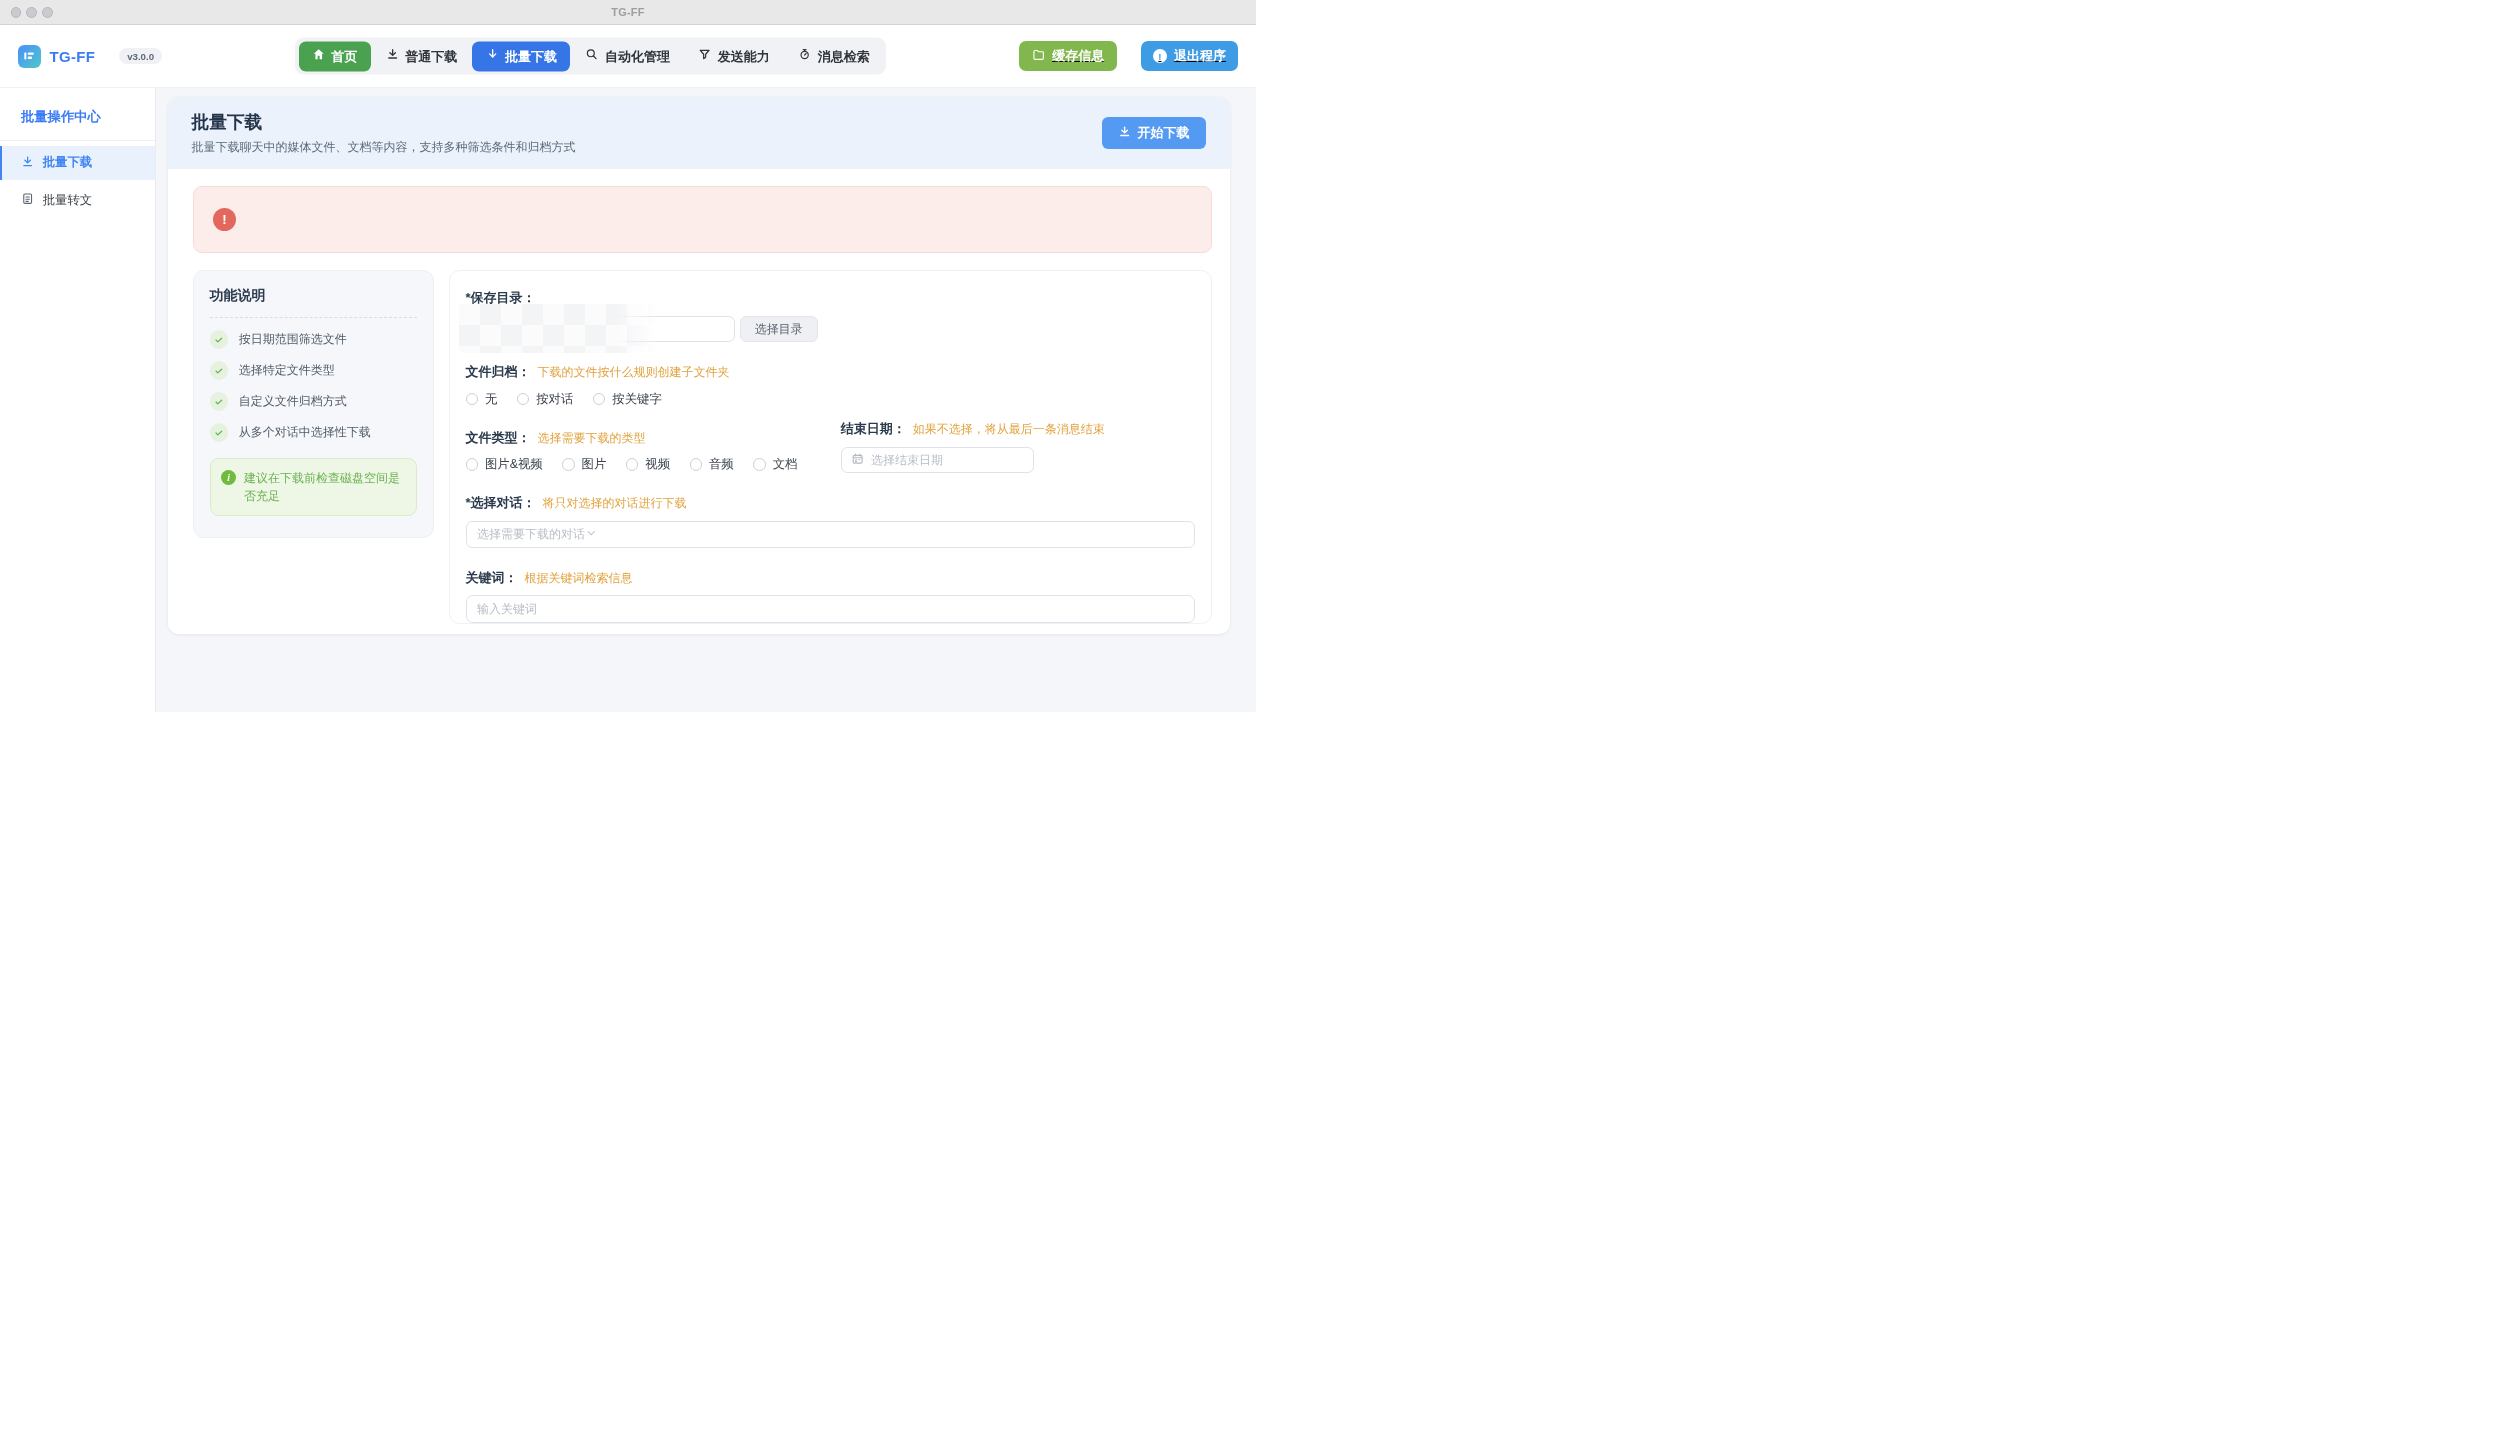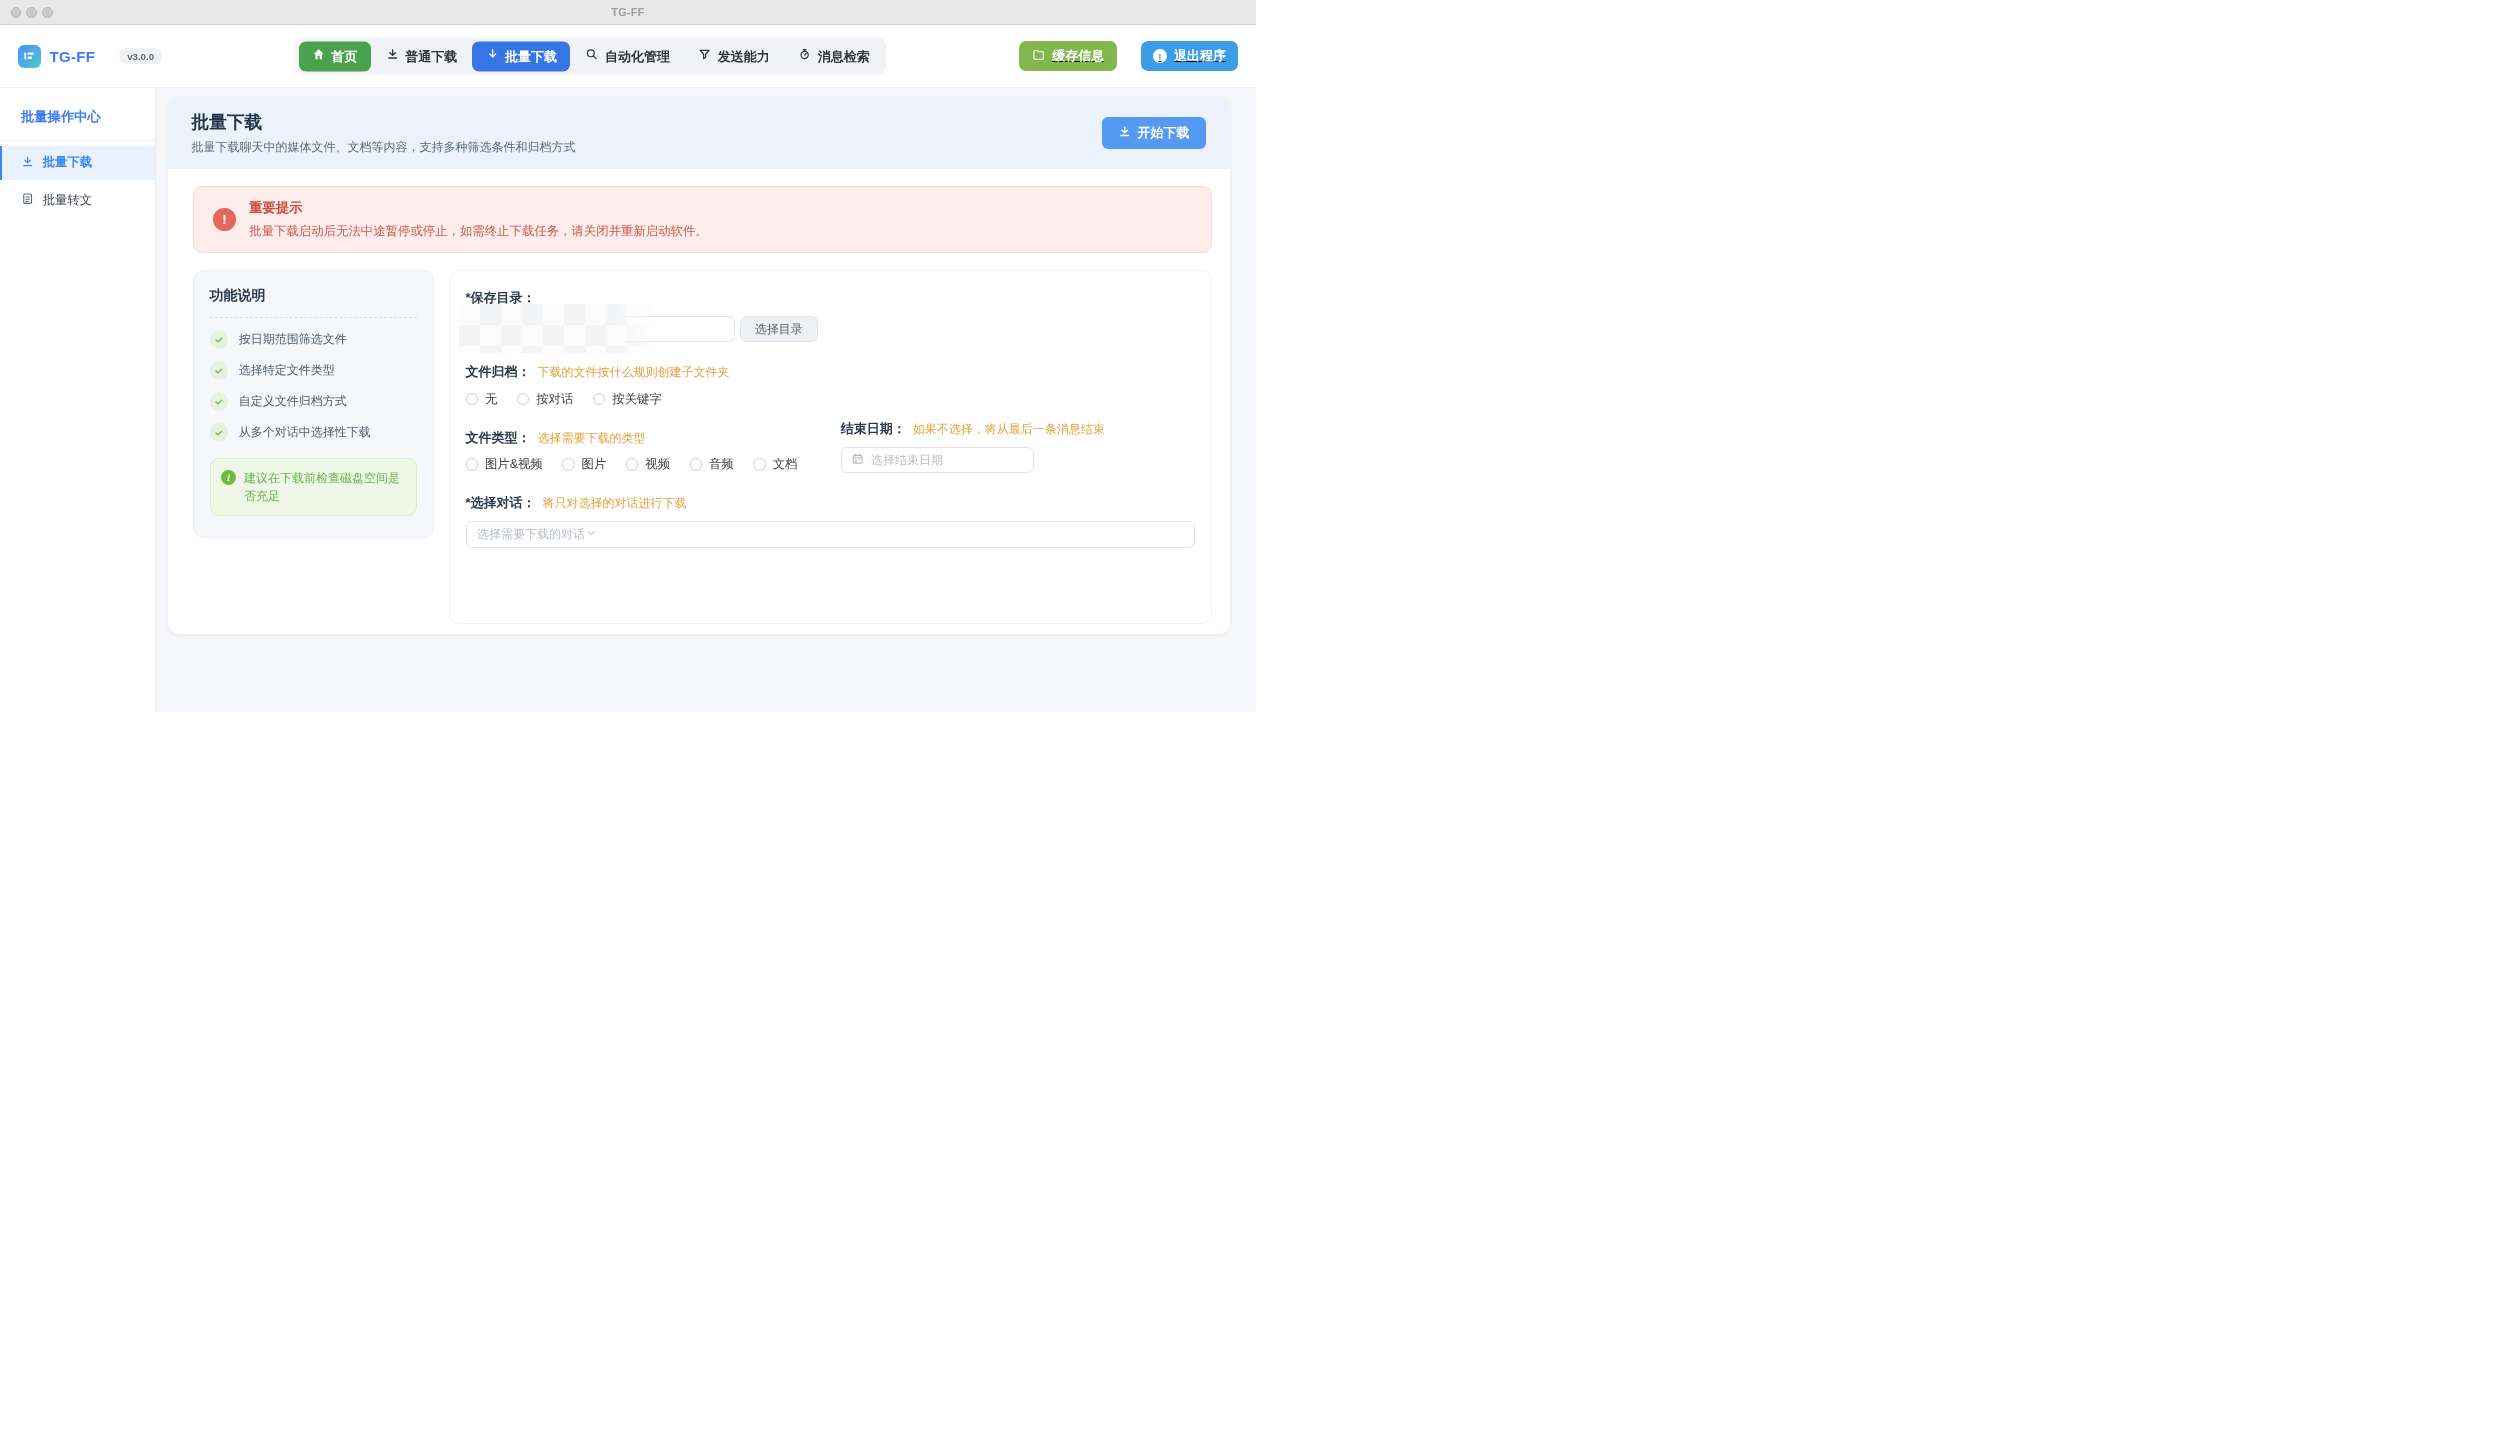--- a/index.html
+++ b/index.html
@@ -228,24 +228,20 @@
                   <path d="M5 19h14"></path>
                 </svg></span>
             <span>开始下载</span>
           </button>
         </header>
 
         <div class="card-body">
 
           <div class="notice">
             <div class="notice-icon">!</div>
-            <div>
-              <div class="notice-title">重要提示</div>
-              <div class="notice-text">批量下载启动后无法中途暂停或停止，如需终止下载任务，请关闭并重新启动软件。</div>
-            </div>
           </div>
 
           <div class="columns">
 
             <aside class="features">
               <div class="f-title">功能说明</div>
               <div class="f-divider"></div>
               <div class="f-item">
                 <span class="chk">
                     <svg width="9.7" height="9.7" viewBox="0 0 24 24" fill="none" stroke="currentColor" stroke-width="3" stroke-linecap="round" stroke-linejoin="round">
@@ -377,20 +373,27 @@
                   <span class="fhint">将只对选择的对话进行下载</span>
                 </div>
                 <div class="select-box">
                   <span class="select-ph">选择需要下载的对话</span>
                   <span><svg width="12.4" height="12.4" viewBox="0 0 24 24" fill="none" stroke="currentColor" stroke-width="2" stroke-linecap="round" stroke-linejoin="round">
                         <path d="M6 9l6 6 6-6"></path>
                       </svg></span>
                 </div>
               </div>
 
+              <div class="fgroup">
+                <div class="flabel-row">
+                  <span class="flabel">关键词：</span>
+                  <span class="fhint">根据关键词检索信息</span>
+                </div>
+                <input class="kw-input" type="text" placeholder="输入关键词" style="">
+              </div>
             </section>
 
           </div>
         </div>
       </section>
     </main>
   </div>
 </div>
 
 

